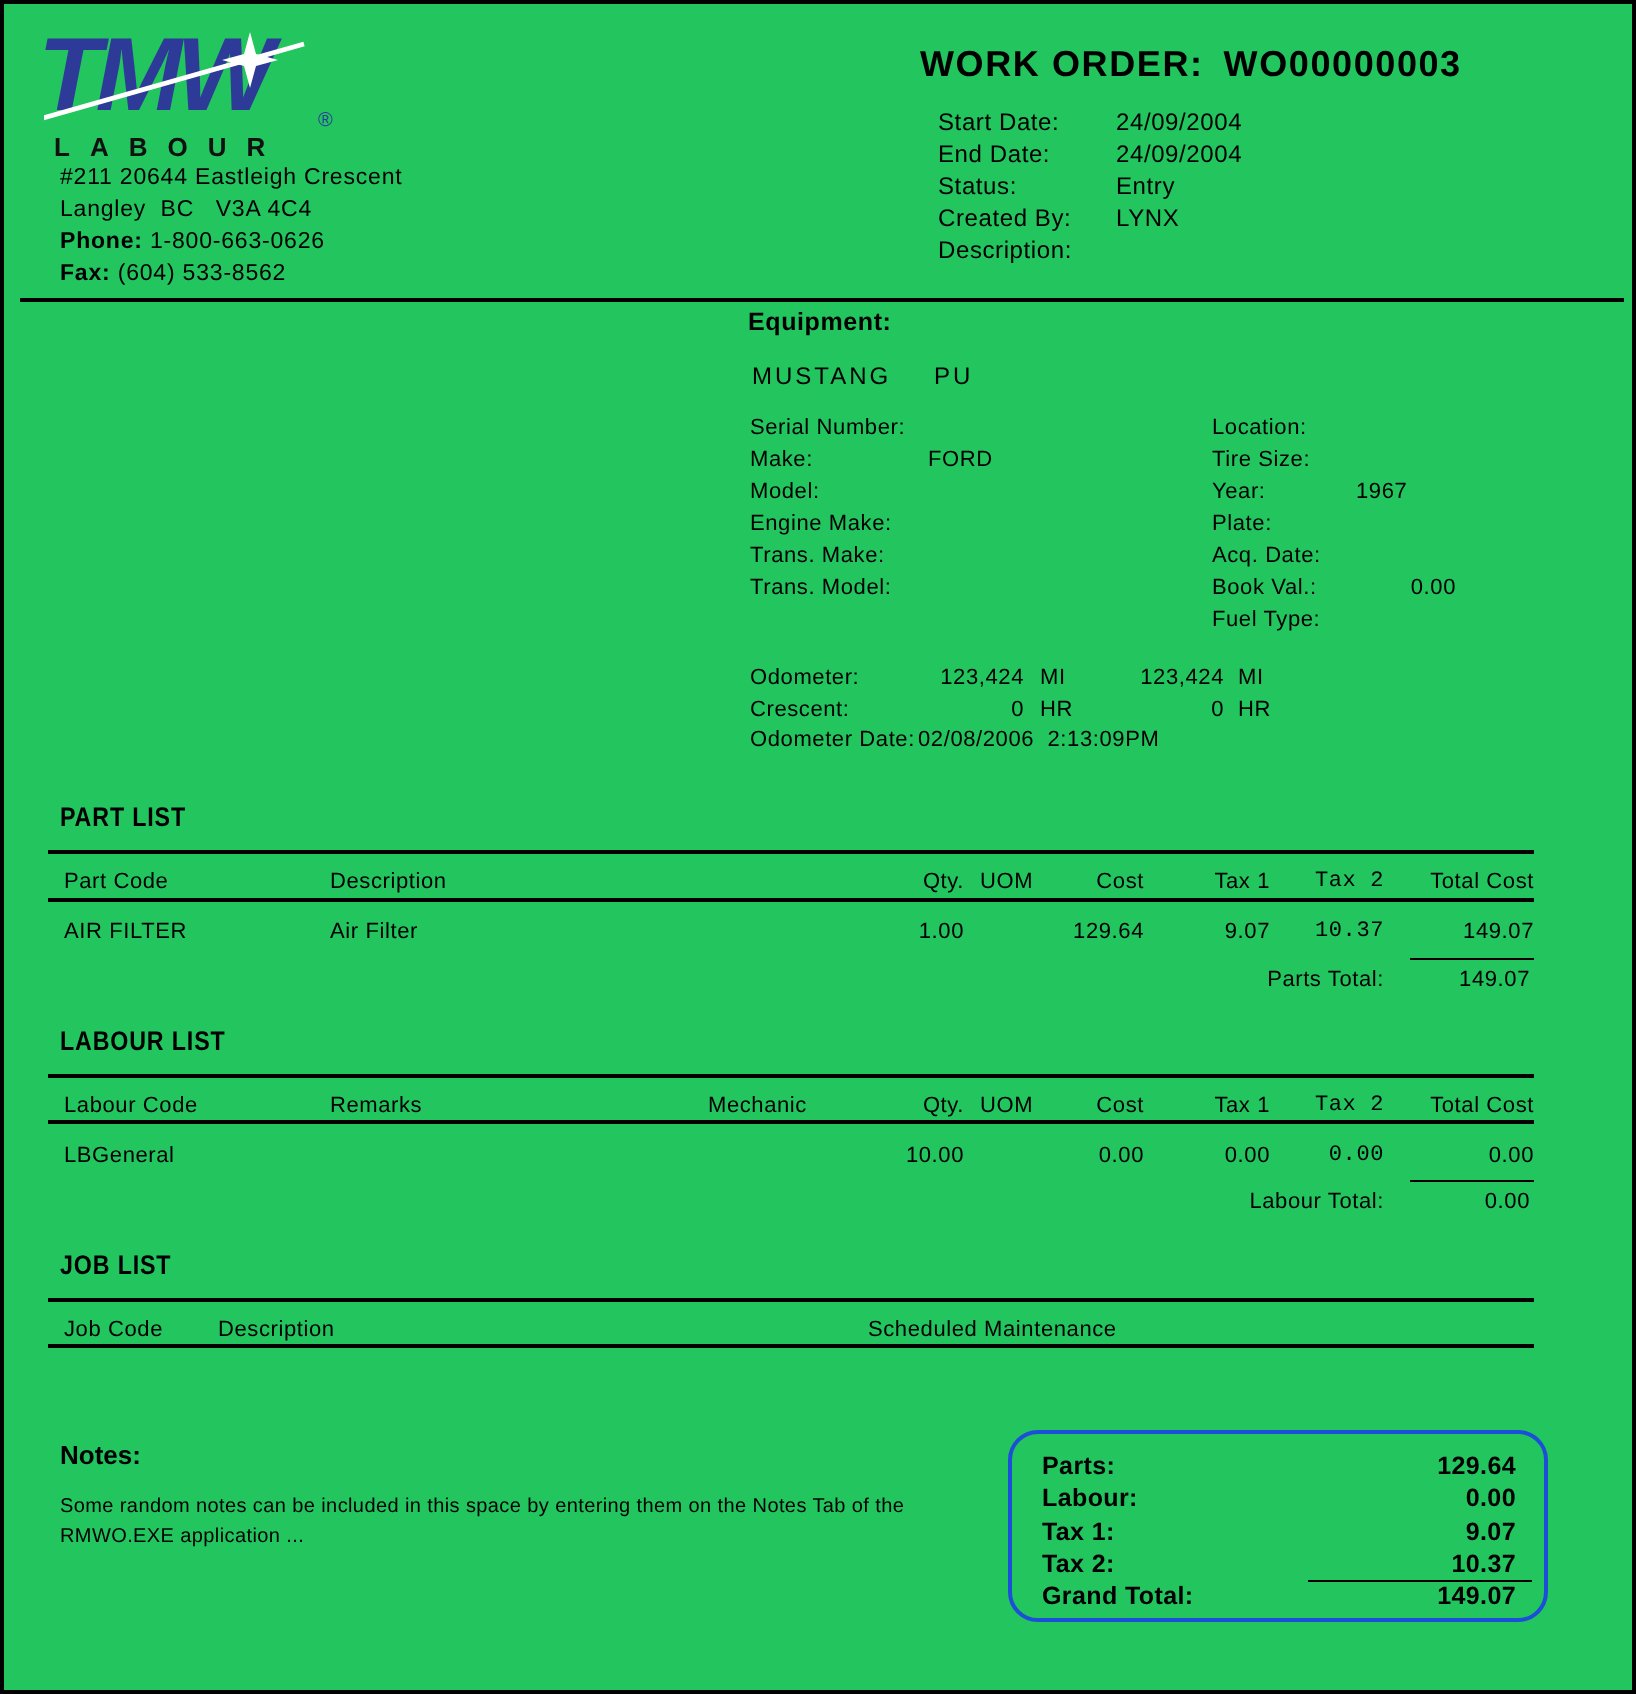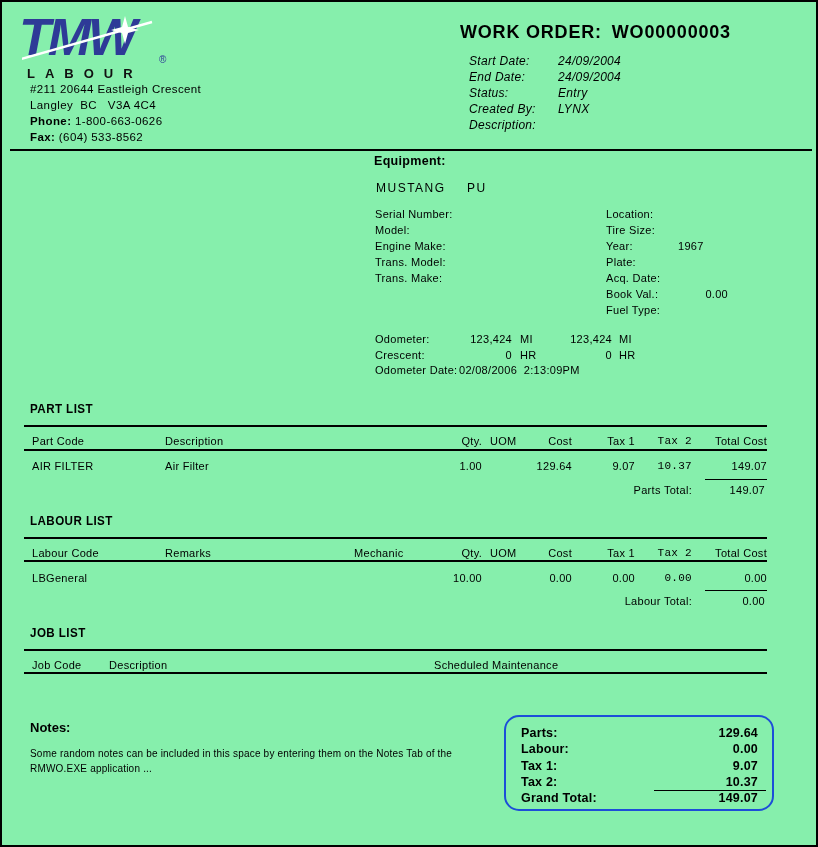--- a/index.html
+++ b/index.html
@@ -2,35 +2,35 @@
 <html><head>
 <meta charset="utf-8">
 <style>
   * { margin:0; padding:0; box-sizing:border-box; }
   body {
     width:818px; height:847px; background:#ffffff; overflow:hidden;
     font-family:"Liberation Sans", sans-serif; color:#000;
   }
   .page {
     position:relative; width:818px; height:847px;
-    border:2px solid #000; background:#86efac;
+    border:2px solid #000; background:#22c55e;
   }
   .abs { position:absolute; }
   .b { font-weight:bold; }
   .pre { white-space:pre; }
   .hline { position:absolute; background:#000; }
 
   
   .logo-svg { position:absolute; left:20px; top:8px; }
   .systems { position:absolute; left:25px; top:64px; font-size:13px; font-weight:bold; letter-spacing:10px; color:#111; }
   .addr { position:absolute; left:28px; top:79px; font-size:11.5px; letter-spacing:0.4px; }
   .addr div { height:16px; line-height:16px; }
   .wo-title { position:absolute; left:458px; top:20px; font-size:18px; font-weight:bold; letter-spacing:0.8px; }
   .wo-title .num { margin-left:10px; }
-  .wo-fields { position:absolute; left:467px; top:51px; font-size:12px; letter-spacing:0.3px;font-style:italic; }
+  .wo-fields { position:absolute; left:467px; top:51px; font-size:12px; letter-spacing:0.3px; }
   .wo-fields .row { height:16px; line-height:16px; }
   .wo-fields .lbl { display:inline-block; width:89px; }
 
   
   .sec-head { font-size:12.5px; font-weight:bold; letter-spacing:0.3px; }
   .cust { position:absolute; left:22px; top:152px; font-size:11.5px; letter-spacing:0.8px; }
   .cust .line { height:16.5px; line-height:16.5px; }
   .cust .sec-head { margin-bottom:4px; letter-spacing:0.3px; }
   .equip-head { position:absolute; left:372px; top:152px; }
   .unit { position:absolute; left:374px; top:179px; font-size:12px; letter-spacing:1.5px; }
@@ -114,24 +114,25 @@
 
 
   <div class="abs sec-head equip-head">Equipment:</div>
   <div class="unit">
     <span>MUSTANG</span>
     <span class="utype">PU</span>
   </div>
 
   <div class="egrid egrid-l abs">
     <div class="row"><span class="lbl">Serial Number:</span><span></span></div>
+    <div class="row"><span class="lbl">Make:</span><span>FORD</span></div>
     <div class="row"><span class="lbl">Model:</span><span></span></div>
     <div class="row"><span class="lbl">Engine Make:</span><span></span></div>
+    <div class="row"><span class="lbl">Trans. Make:</span><span></span></div>
     <div class="row"><span class="lbl">Trans. Model:</span><span></span></div>
-    <div class="row"><span class="lbl">Trans. Make:</span><span></span></div>
   </div>
 
   <div class="egrid egrid-r abs">
     <div class="row"><span class="lbl">Location:</span><span></span></div>
     <div class="row"><span class="lbl">Tire Size:</span><span></span></div>
     <div class="row"><span class="lbl">Year:</span><span>1967</span></div>
     <div class="row"><span class="lbl">Plate:</span><span></span></div>
     <div class="row"><span class="lbl">Acq. Date:</span><span></span></div>
     <div class="row"><span class="lbl">Book Val.:</span><span class="vr">0.00</span></div>
     <div class="row"><span class="lbl">Fuel Type:</span><span></span></div>

